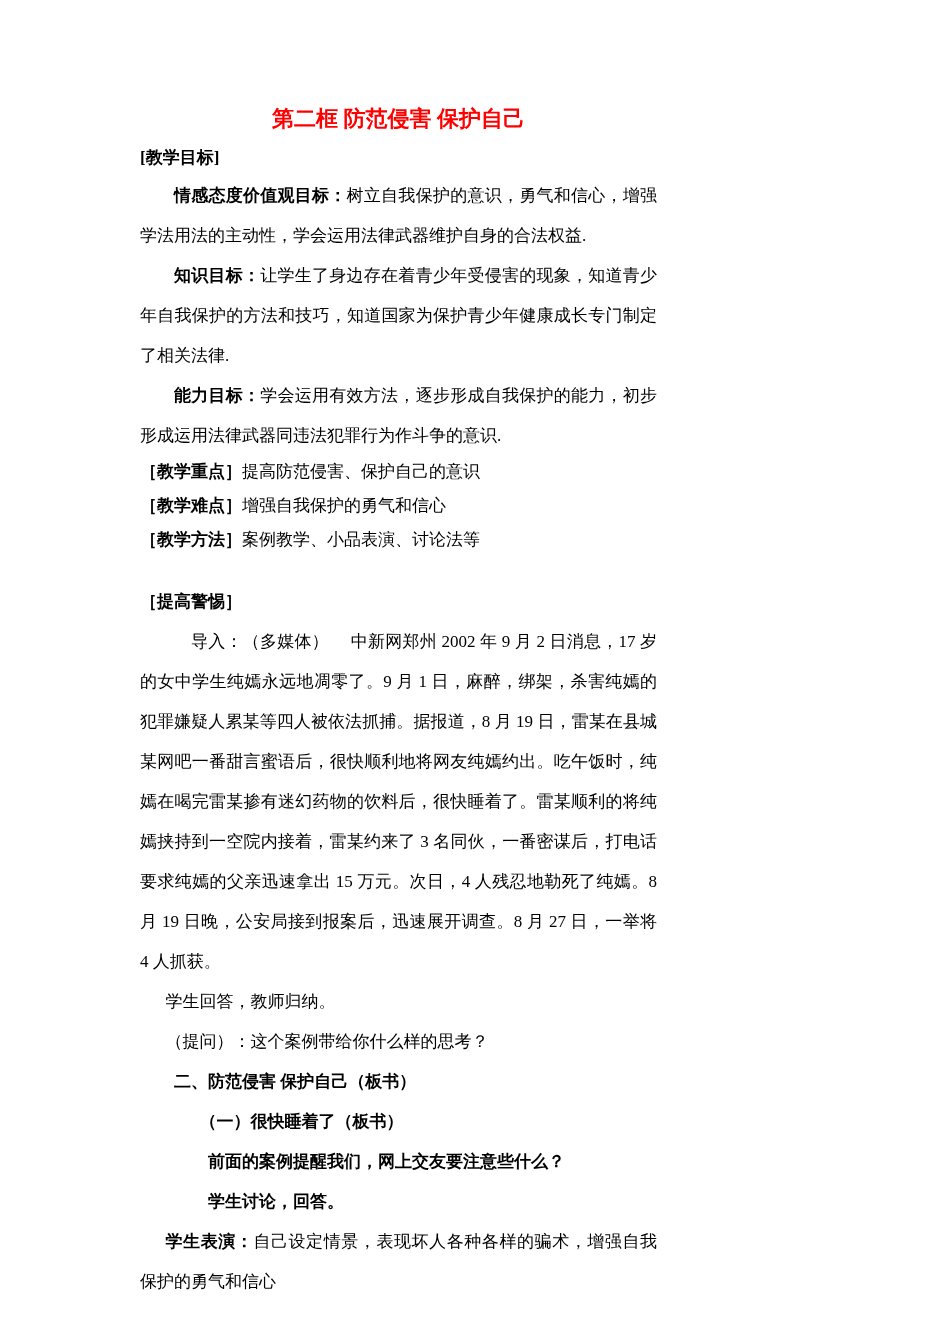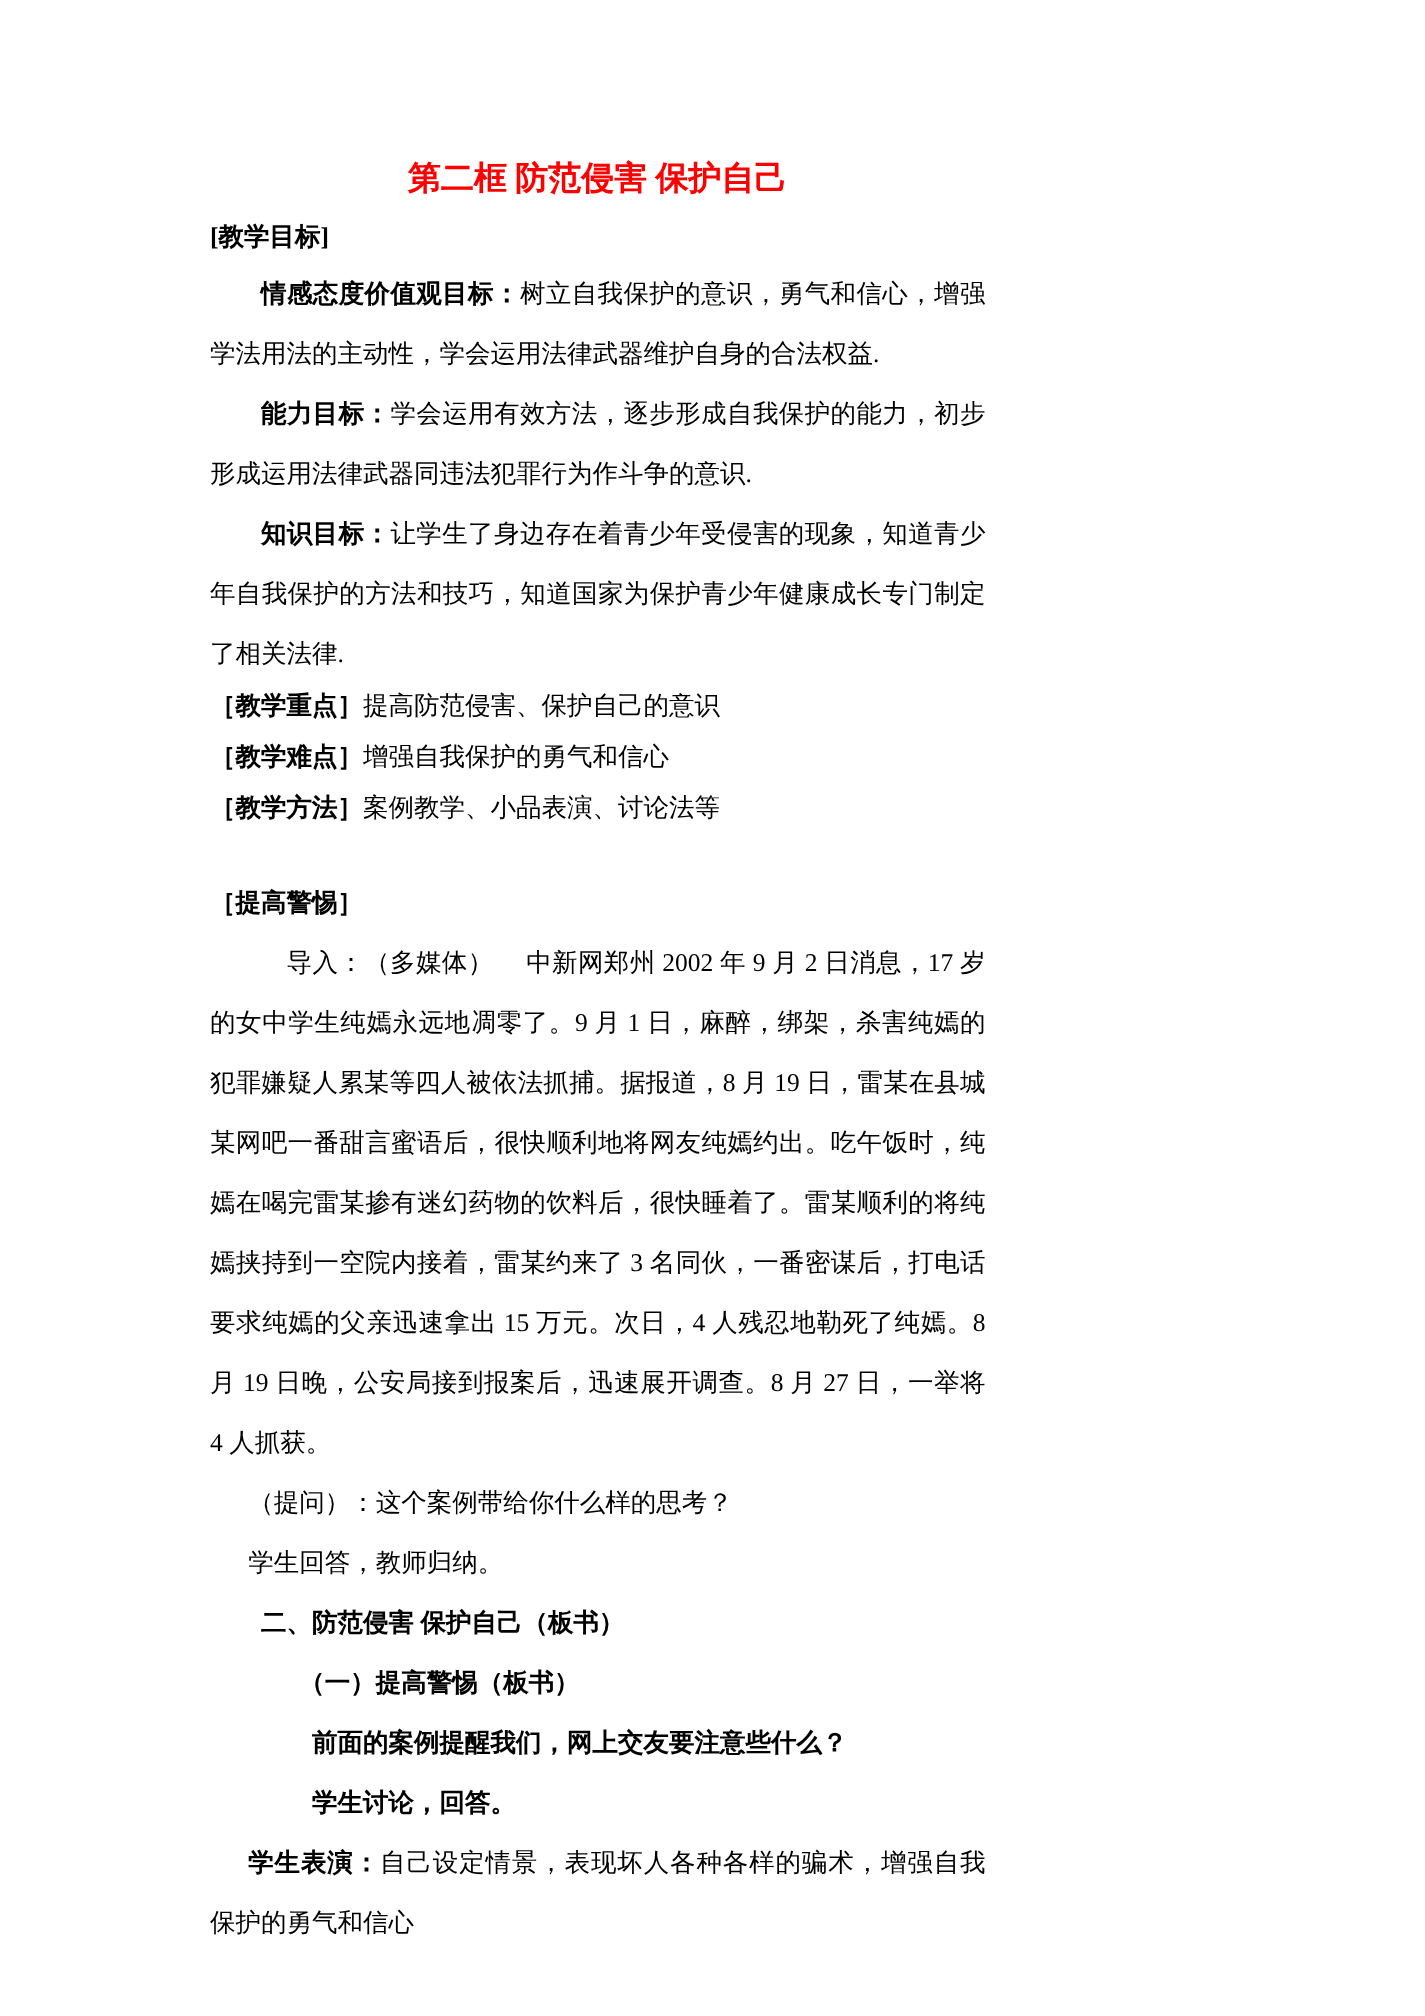--- a/index.html
+++ b/index.html
@@ -34,42 +34,42 @@
 <body>
 
 <div class="page">
 
   <h1 class="title" style="color: rgb(255, 0, 0);">第二框 防范侵害 保护自己</h1>
 
   <p class="para lh36"><span class="b">[教学目标]</span></p>
 
   <p class="para i2"><span class="b">情感态度价值观目标：</span><span>树立自我保护的意识，勇气和信心，增强学法用法的主动性，学会运用法律武器维护自身的合法权益.</span></p>
 
+  <p class="para i2"><span class="b">知识目标：</span><span>让学生了身边存在着青少年受侵害的现象，知道青少年自我保护的方法和技巧，知道国家为保护青少年健康成长专门制定了相关法律.</span></p>
+
   <p class="para i2"><span class="b">能力目标：</span><span>学会运用有效方法，逐步形成自我保护的能力，初步形成运用法律武器同违法犯罪行为作斗争的意识.</span></p>
-
-  <p class="para i2"><span class="b">知识目标：</span><span>让学生了身边存在着青少年受侵害的现象，知道青少年自我保护的方法和技巧，知道国家为保护青少年健康成长专门制定了相关法律.</span></p>
 
   <p class="para tight"><span class="b">［教学重点］</span><span>提高防范侵害、保护自己的意识</span></p>
 
   <p class="para tight"><span class="b">［教学难点］</span><span>增强自我保护的勇气和信心</span></p>
 
   <p class="para tight"><span class="b">［教学方法］</span><span>案例教学、小品表演、讨论法等</span></p>
 
   <p class="para mt"><span class="b">［提高警惕］</span></p>
 
   <p class="para i3"><span>导入：（多媒体）　 中新网郑州 2002 年 9 月 2 日消息，17 岁的女中学生纯嫣永远地凋零了。9 月 1 日，麻醉，绑架，杀害纯嫣的犯罪嫌疑人累某等四人被依法抓捕。据报道，8 月 19 日，雷某在县城某网吧一番甜言蜜语后，很快顺利地将网友纯嫣约出。吃午饭时，纯嫣在喝完雷某掺有迷幻药物的饮料后，很快睡着了。雷某顺利的将纯嫣挟持到一空院内接着，雷某约来了 3 名同伙，一番密谋后，打电话要求纯嫣的父亲迅速拿出 15 万元。次日，4 人残忍地勒死了纯嫣。8 月 19 日晚，公安局接到报案后，迅速展开调查。8 月 27 日，一举将 4 人抓获。</span></p>
 
+  <p class="para i15"><span>学生回答，教师归纳。</span></p>
+
   <p class="para i15"><span>（提问）：这个案例带给你什么样的思考？</span></p>
-
-  <p class="para i15"><span>学生回答，教师归纳。</span></p>
 
 
   <p class="para i2"><span class="b">二、防范侵害 保护自己（板书）</span></p>
 
-  <p class="para i35"><span class="b">（一）提高警惕（板书）</span></p>
+  <p class="para i35"><span class="b">（一）很快睡着了（板书）</span></p>
 
   <p class="para i4"><span>前面的案例提醒我们，网上交友要注意些什么？</span></p>
 
   <p class="para i4"><span>学生讨论，回答。</span></p>
 
   <p class="para i15"><span class="b">学生表演：</span><span>自己设定情景，表现坏人各种各样的骗术，增强自我保护的勇气和信心</span></p>
 
 </div>
 
 </body></html>

